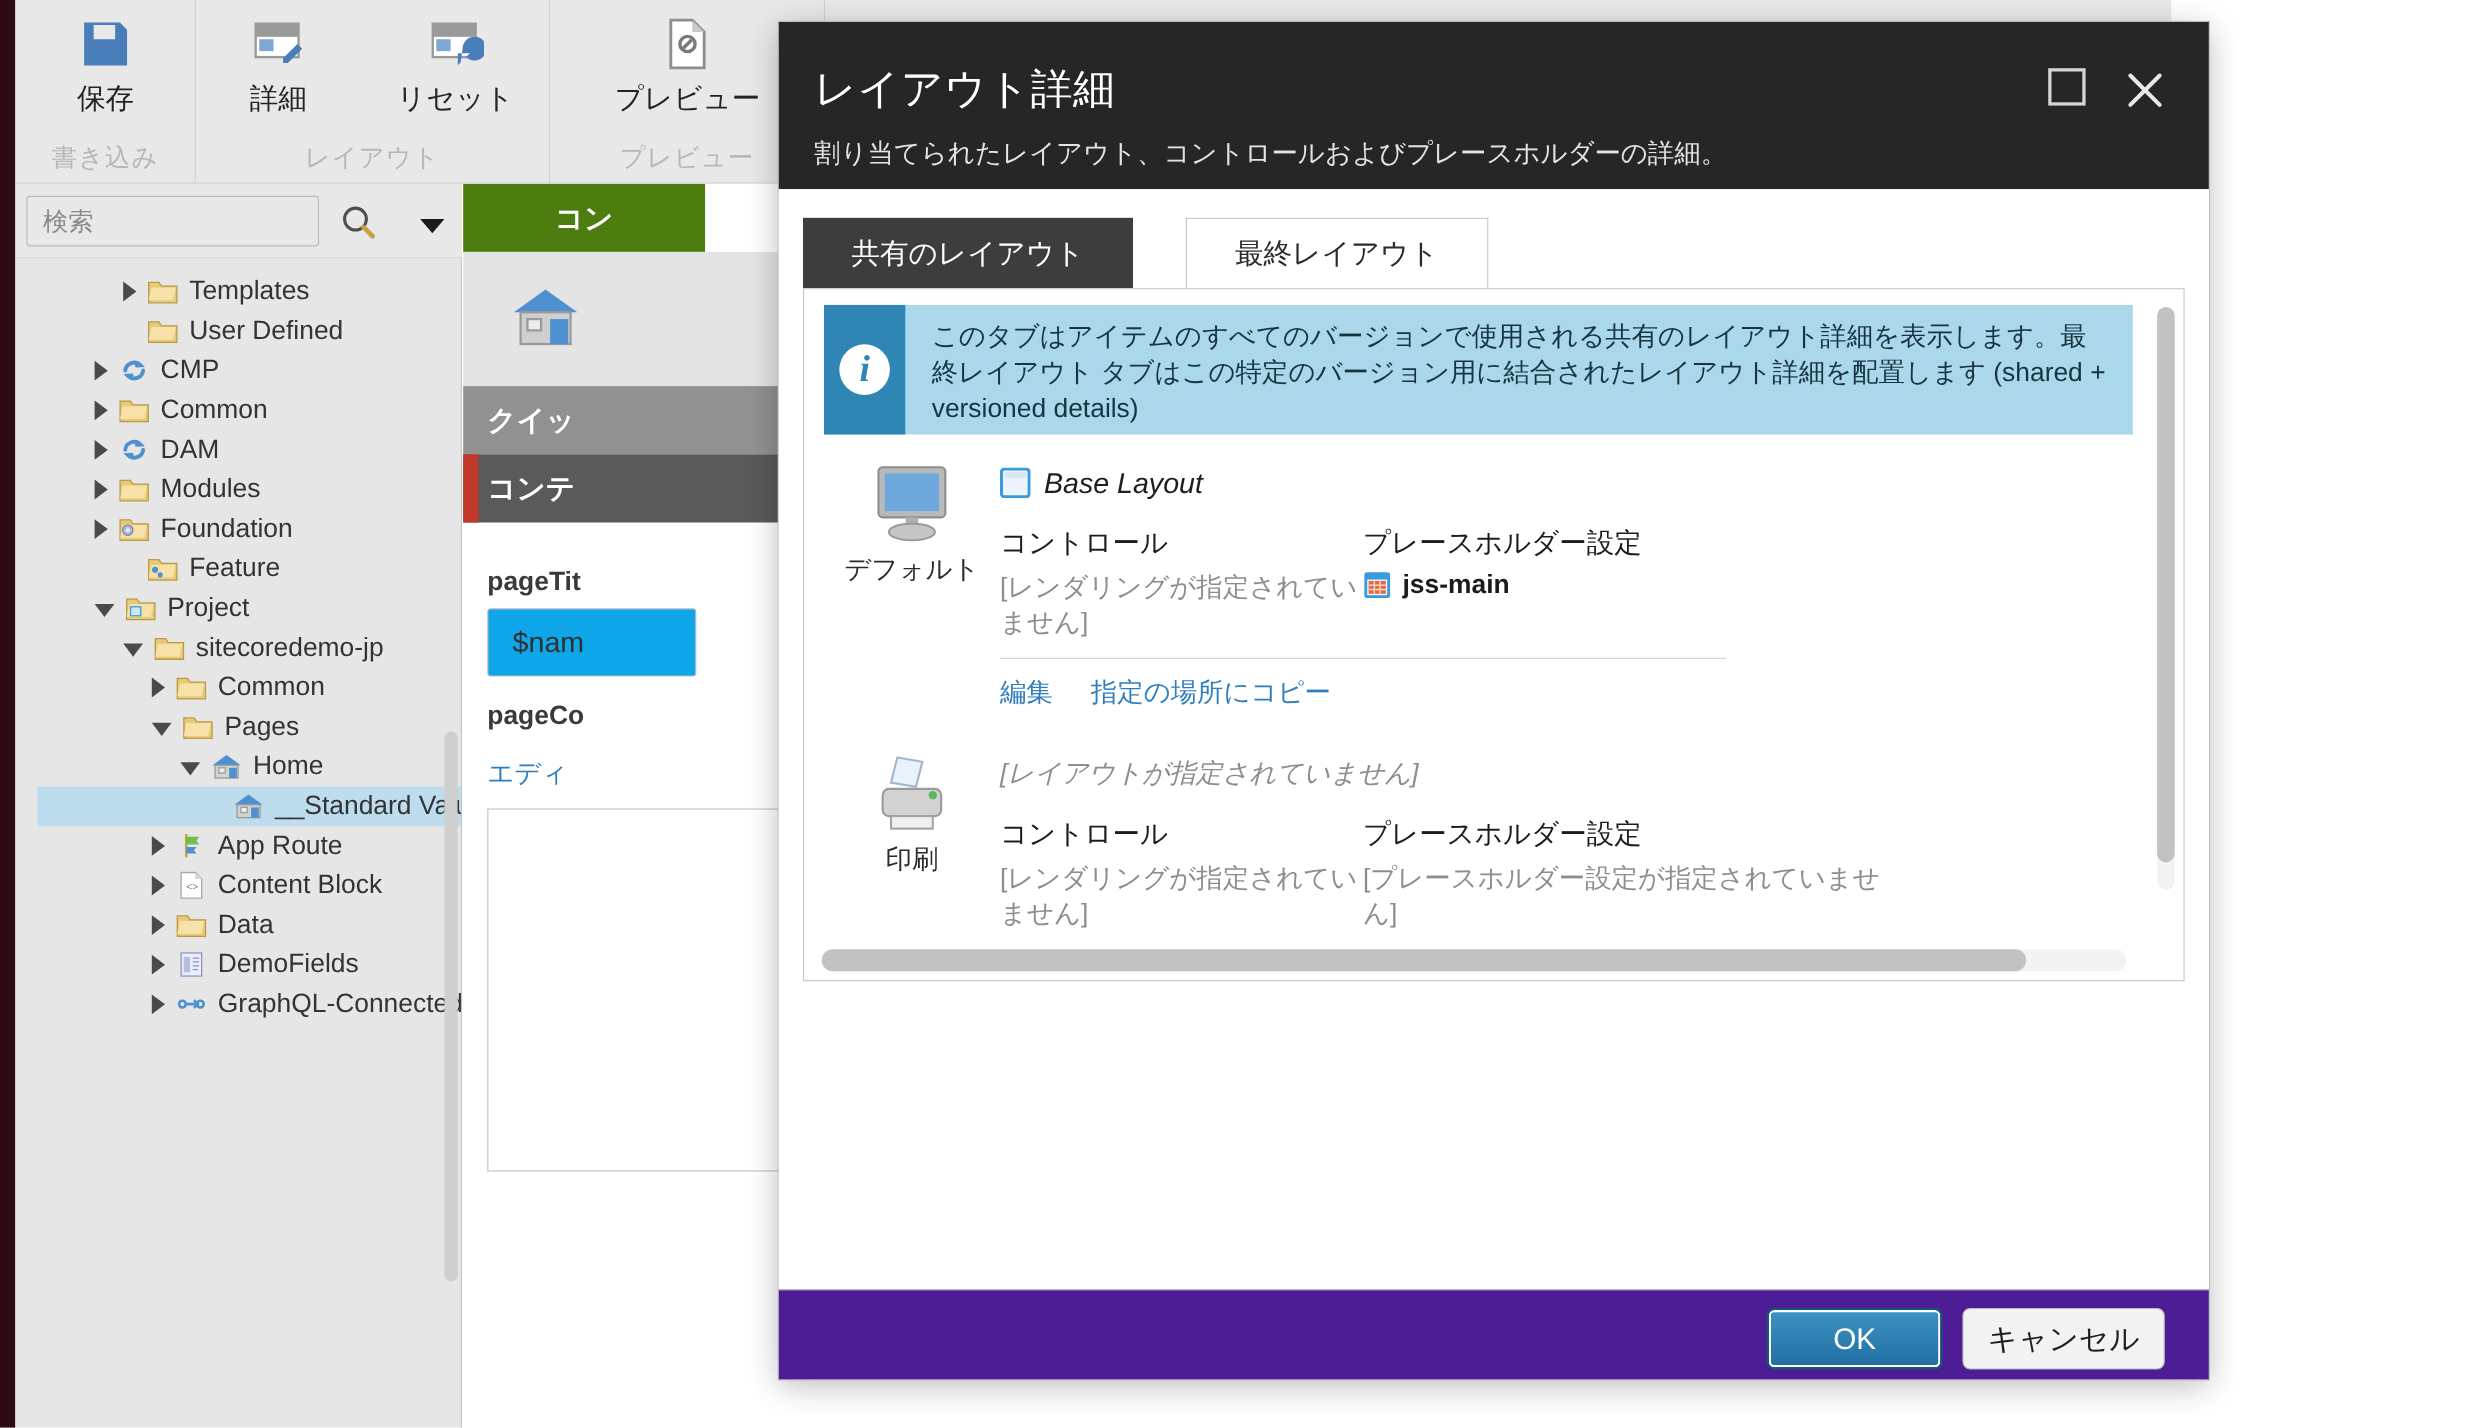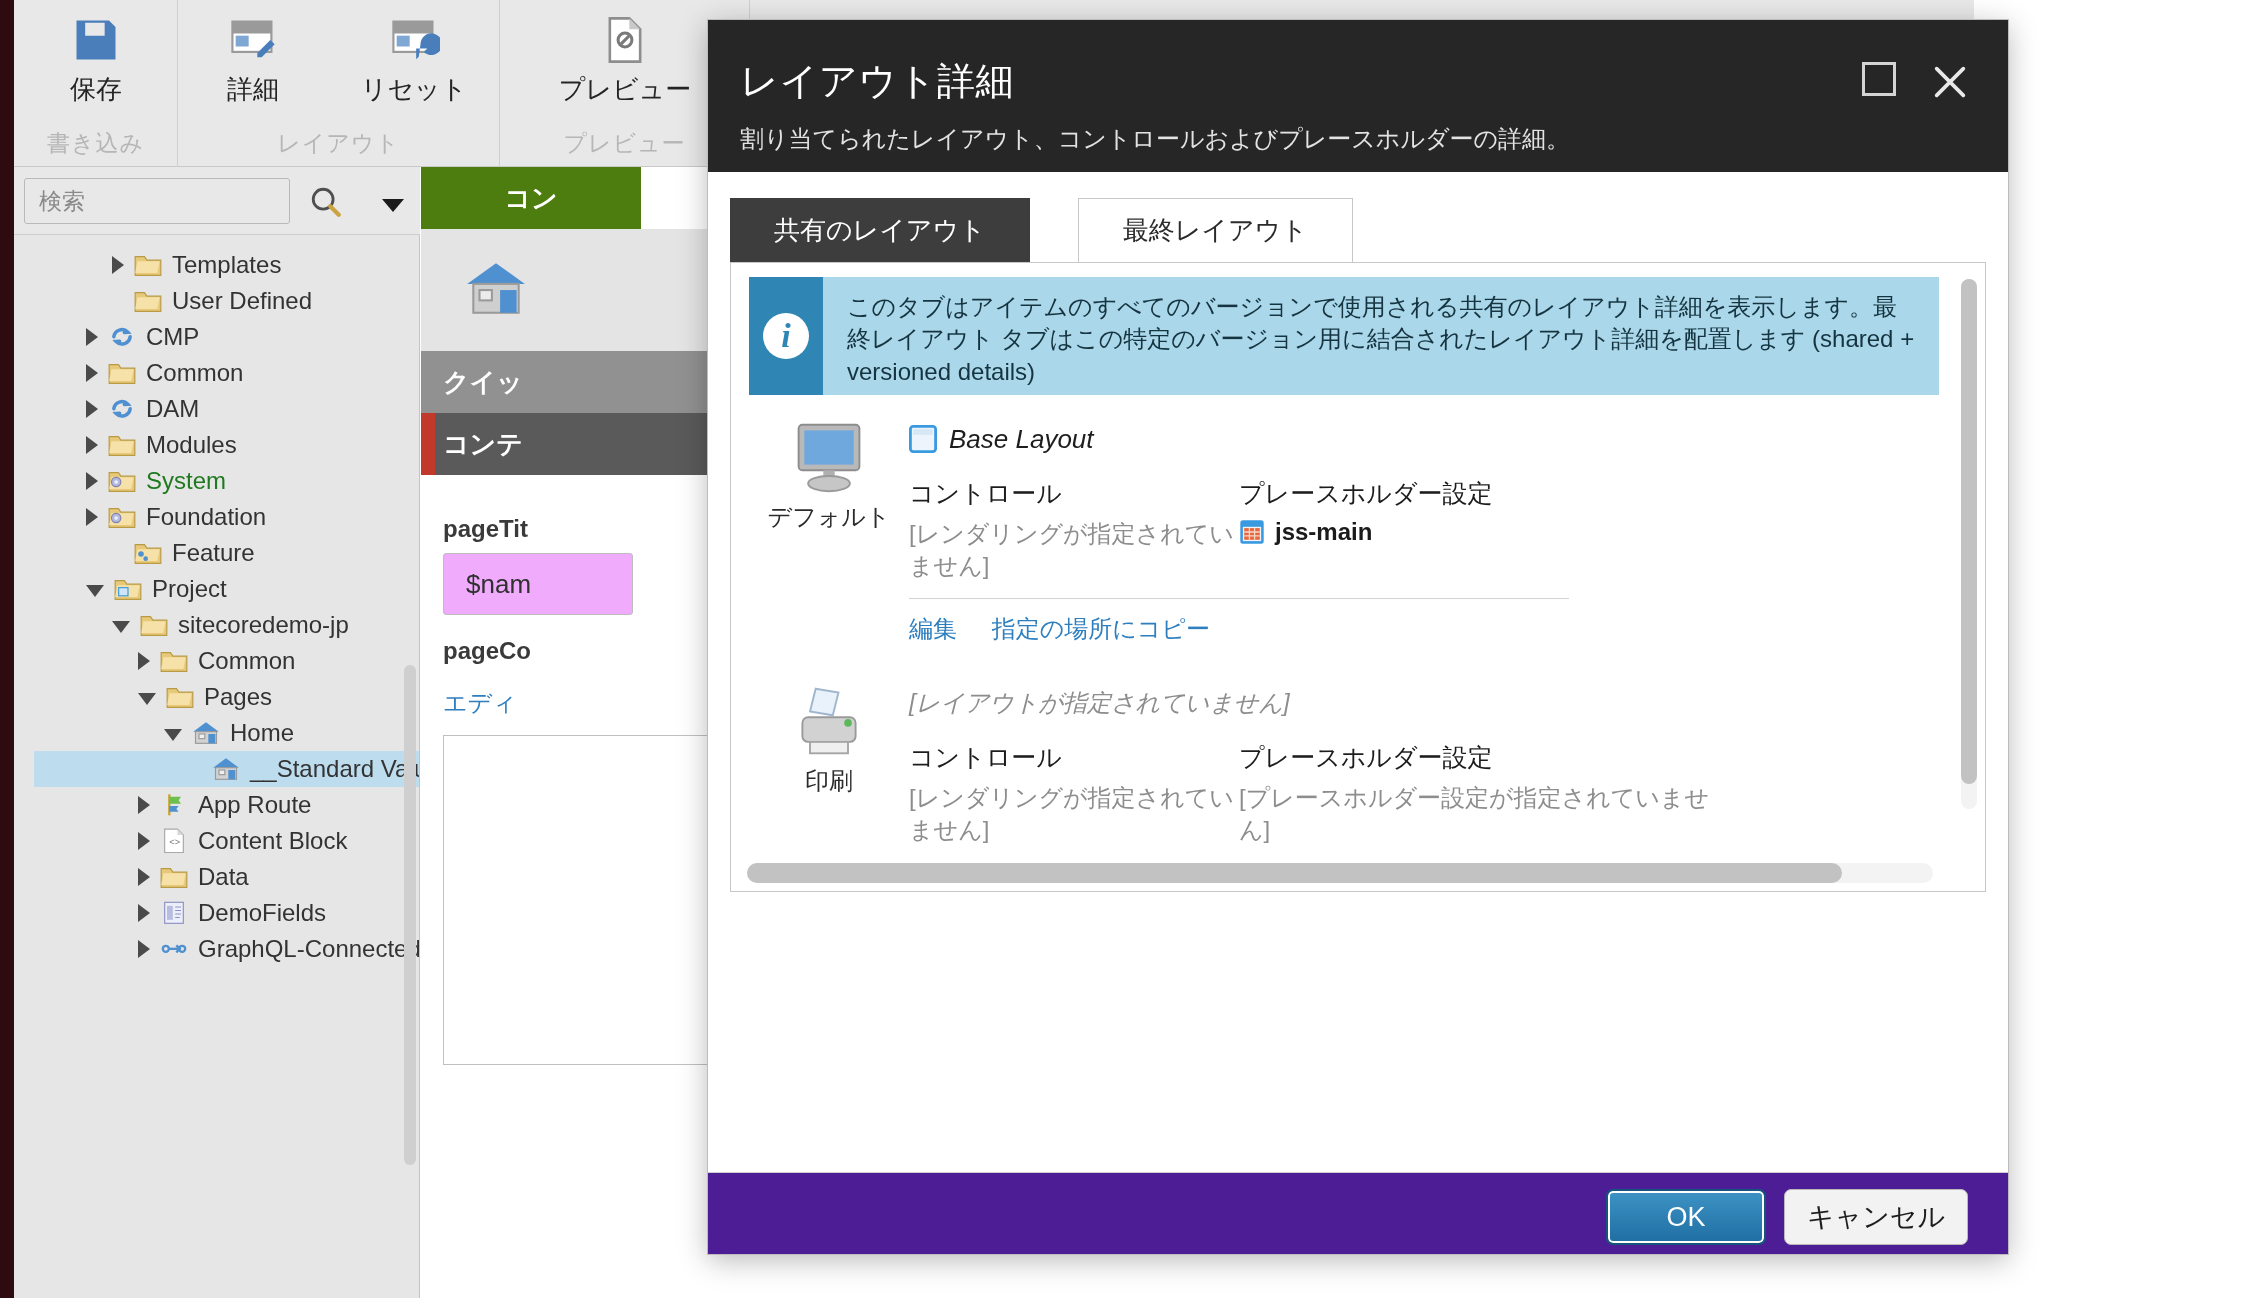--- a/index.html
+++ b/index.html
@@ -67,21 +67,21 @@
     color:#fff; font-size:26px; font-weight:bold; display:flex; align-items:center; justify-content:center;
   }
   .ce-home { position:absolute; left:0; top:62px; width:1553px; height:122px; background:#e4e4e4; }
   .home-icon { position:absolute; left:42px; top:28px; width:66px; height:62px; }
   .ce-quick { position:absolute; left:0; top:184px; width:1553px; height:62px; background:#919191;
     color:#fff; font-size:26px; font-weight:bold; display:flex; align-items:center; padding-left:22px; }
   .ce-content-hdr { position:absolute; left:0; top:246px; width:1553px; height:62px; background:#5a5a5a;
     color:#fff; font-size:26px; font-weight:bold; display:flex; align-items:center; padding-left:22px; }
   .ce-content-hdr::before { content:""; position:absolute; left:0; top:0; width:14px; height:62px; background:#c0392b; }
   .ce-field-label { position:absolute; font-size:24px; font-weight:bold; color:#3a3a3a; }
-  .ce-field-box { position:absolute; background:#f0abfc; border:1px solid #bdbdbd; border-radius:3px;
+  .ce-field-box { position:absolute; background:#0ea5e9; border:1px solid #bdbdbd; border-radius:3px;
     font-size:26px; color:#303030; display:flex; align-items:center; padding-left:22px; }
   .ce-link { position:absolute; font-size:24px; color:#2f7fbf; }
   .ce-big-box { position:absolute; background:#fff; border:1px solid #c0c0c0; }
 
   
   .dialog {
     position:absolute; left:708px; top:20px; width:1300px; height:1234px;
     background:#fff; box-shadow:0 0 0 1px #bdbdbd, 0 6px 28px rgba(0,0,0,.28);
   }
   .dlg-header { position:relative; height:152px; background:#262626; padding:36px 48px 0 32px; }
@@ -252,30 +252,20 @@
             </svg></span>
           <span>DAM</span>
         </div>
         <div class="tree-row" style="padding-left: 52px;">
           <span class="tw "></span>
           <span class="ticon"><svg viewBox="0 0 24 22">
               <path fill="#e8c97a" stroke="#b99b45" d="M1 4h8l2 3h12v13H1z"></path>
               <path fill="#f6e2a8" d="M3 8h19l-2 10H1z"></path>
             </svg></span>
           <span>Modules</span>
-        </div>
-        <div class="tree-row" style="padding-left: 52px;">
-          <span class="tw "></span>
-          <span class="ticon"><svg viewBox="0 0 24 22">
-              <path fill="#e8c97a" stroke="#b99b45" d="M1 4h8l2 3h12v13H1z"></path>
-              <path fill="#f6e2a8" d="M3 8h19l-2 10H1z"></path>
-              <circle cx="7" cy="12" r="4" fill="#b5b8dd" stroke="#7d81b5"></circle>
-              <circle cx="7" cy="12" r="1.6" fill="#eef"></circle>
-            </svg></span>
-          <span style="color: rgb(31, 122, 31);">System</span>
         </div>
         <div class="tree-row" style="padding-left: 52px;">
           <span class="tw "></span>
           <span class="ticon"><svg viewBox="0 0 24 22">
               <path fill="#e8c97a" stroke="#b99b45" d="M1 4h8l2 3h12v13H1z"></path>
               <path fill="#f6e2a8" d="M3 8h19l-2 10H1z"></path>
               <circle cx="7" cy="12" r="4" fill="#b5b8dd" stroke="#7d81b5"></circle>
               <circle cx="7" cy="12" r="1.6" fill="#eef"></circle>
             </svg></span>
           <span>Foundation</span>

